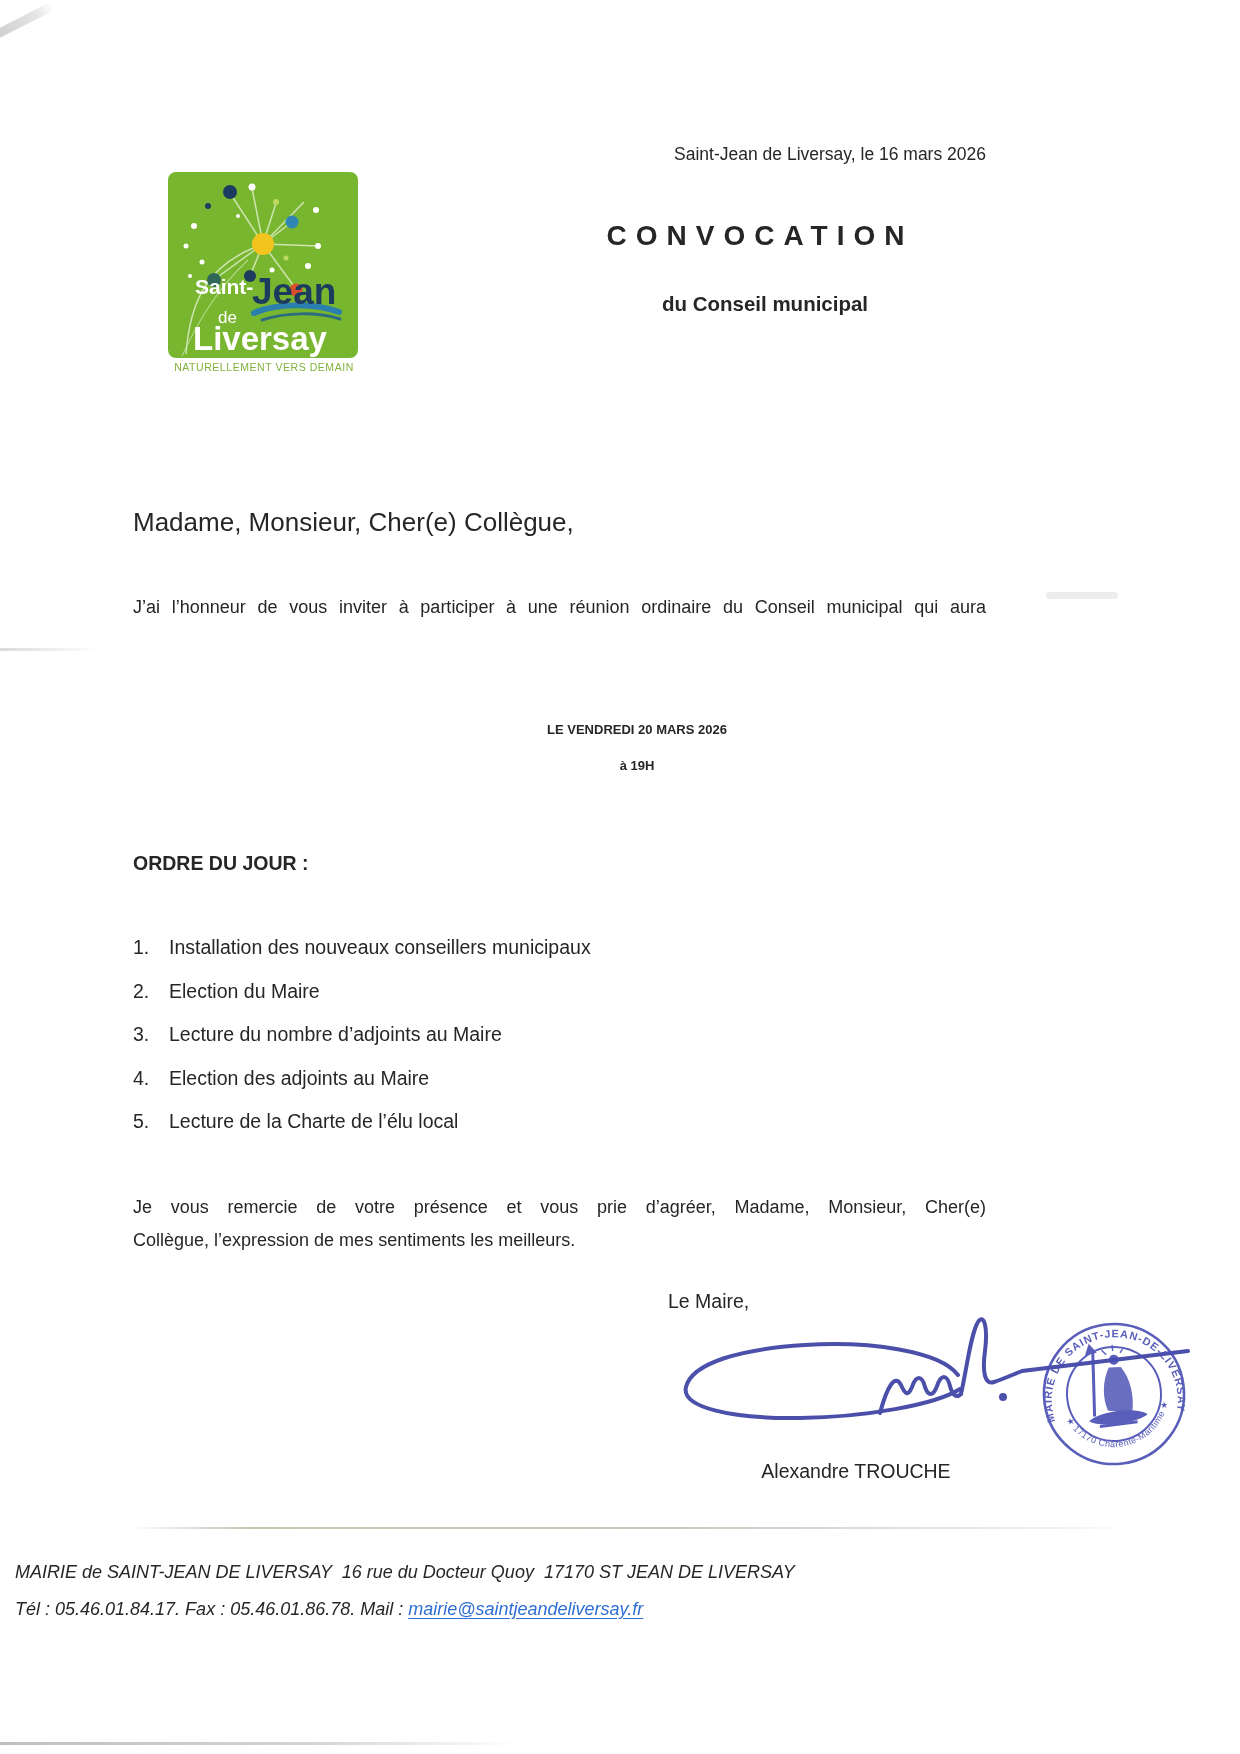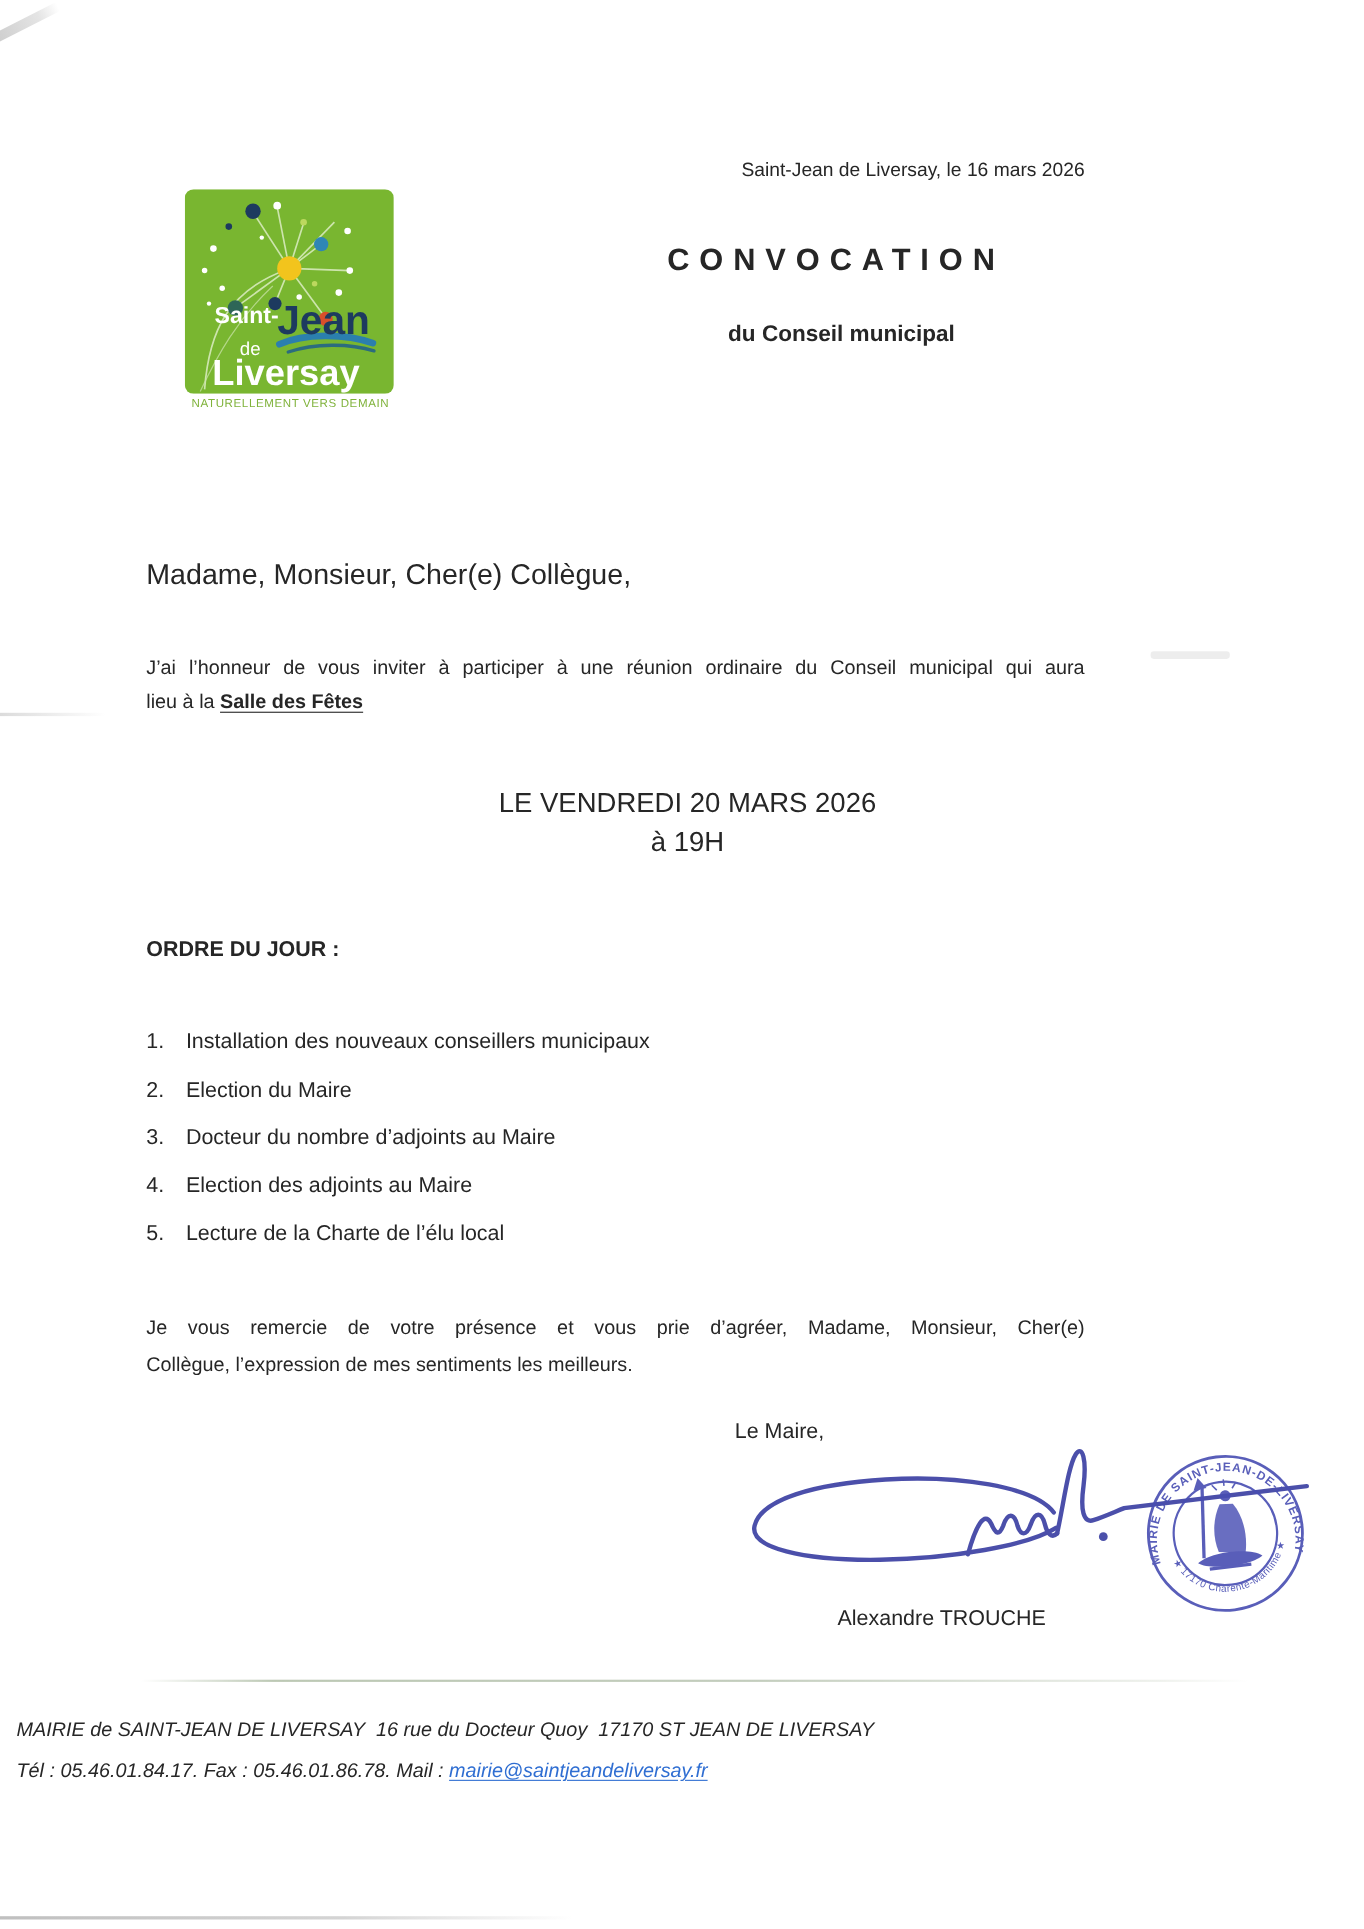--- a/index.html
+++ b/index.html
@@ -15,21 +15,21 @@
   .doc-subtitle{left:530px;top:292px;width:470px;text-align:center;font-size:20.5px;font-weight:bold;}
   
   .logo-wrap{left:168px;top:172px;width:190px;height:186px;border-radius:25px;}
   .logo-tagline{left:164px;top:361px;width:200px;font-size:10.5px;letter-spacing:.55px;color:var(--tagline-green,#7fb23a);text-align:center;}
   
   .salutation{left:133px;top:507px;font-size:26px;}
   .para{left:133px;width:853px;font-size:18px;line-height:31px;}
   .invit{top:592px;}
   .line-just{text-align:justify;text-align-last:justify;}
   .emph{font-weight:bold;text-decoration:underline;text-underline-offset:3px;}
-  .meeting{left:130px;top:712px;width:990px;text-align:center;font-size:25px;font-weight:normal;line-height:36px;}
+  .meeting{left:142px;top:712px;width:990px;text-align:center;font-size:13px;font-weight:bold;line-height:36px;}
   .agenda-title{left:133px;top:852px;font-size:19.5px;font-weight:bold;}
   .agenda{left:133px;top:936px;width:860px;font-size:19.5px;}
   .agenda-row{display:flex;margin-bottom:20.5px;}
   .agenda-num{width:36px;flex:0 0 36px;}
   .closing{top:1191px;line-height:33px;}
   .closing .l2{text-align:left;text-align-last:left;}
   .signoff-role{left:668px;top:1290px;width:310px;text-align:left;font-size:19.5px;}
   .signoff-name{left:700px;top:1460px;width:312px;text-align:center;font-size:19.5px;}
   .sig-svg{left:640px;top:1295px;width:560px;height:170px;}
   .stamp-svg{left:1038px;top:1318px;width:152px;height:152px;}
@@ -102,42 +102,41 @@
 <div class="abs logo-tagline">NATURELLEMENT VERS DEMAIN</div>
 
 <div class="abs date-line">Saint-Jean de Liversay, le 16 mars 2026</div>
 <div class="abs doc-title">CONVOCATION</div>
 <div class="abs doc-subtitle">du Conseil municipal</div>
 
 <div class="abs salutation">Madame, Monsieur, Cher(e) Collègue,</div>
 
 <div class="abs para invit">
   <div class="line-just">J’ai l’honneur de vous inviter à participer à une réunion ordinaire du Conseil municipal qui aura</div>
-  <div><span>lieu à la </span><span class="emph">Salle des Fêtes</span></div>
 </div>
 
 <div class="abs meeting">
   <div>LE VENDREDI 20 MARS 2026</div>
   <div>à 19H</div>
 </div>
 
 <div class="abs agenda-title">ORDRE DU JOUR :</div>
 
 <div class="abs agenda">
   <div class="agenda-row">
     <span class="agenda-num">1.</span>
     <span>Installation des nouveaux conseillers municipaux</span>
   </div>
   <div class="agenda-row">
     <span class="agenda-num">2.</span>
     <span>Election du Maire</span>
   </div>
   <div class="agenda-row">
     <span class="agenda-num">3.</span>
-    <span>Docteur du nombre d’adjoints au Maire</span>
+    <span>Lecture du nombre d’adjoints au Maire</span>
   </div>
   <div class="agenda-row">
     <span class="agenda-num">4.</span>
     <span>Election des adjoints au Maire</span>
   </div>
   <div class="agenda-row">
     <span class="agenda-num">5.</span>
     <span>Lecture de la Charte de l’élu local</span>
   </div>
 </div>

